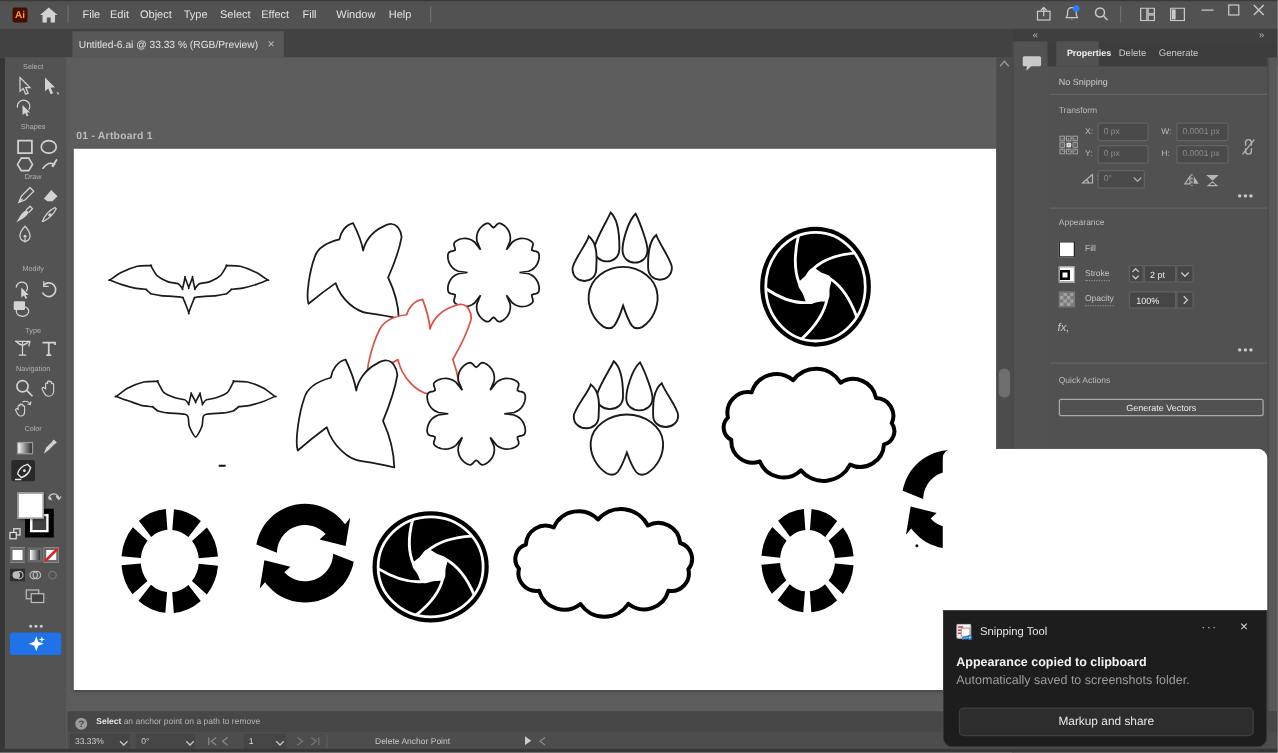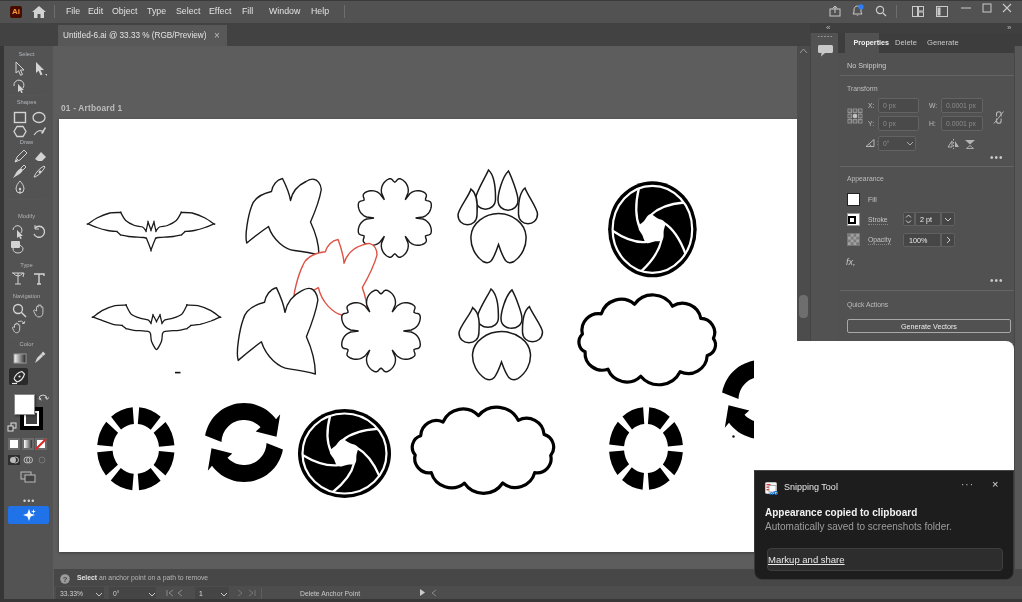--- a/index.html
+++ b/index.html
@@ -32,26 +32,26 @@
 .ptab{position:absolute;top:0;height:19.5px;font-size:7.6px;line-height:19.5px;}
 .sep{position:absolute;left:2px;width:174px;height:1px;background:#646464;}
 .plabel{position:absolute;color:#bdbdbd;font-size:6.8px;}
 .pfield{position:absolute;background:#4a4a4a;border:1px solid #636363;border-radius:2px;color:#8d8d8d;font-size:6.8px;}
 .dots3{position:absolute;color:#c9c9c9;font-size:10px;letter-spacing:1px;}
 
 #hintbar{left:54px;top:569px;width:968px;height:17px;background:#474747;}
 #statusbar{left:54px;top:586px;width:968px;height:13px;background:#4d4d4d;}
 .st{position:absolute;color:#d0d0d0;font-size:6.8px;}
 
-#snip{left:754px;top:341px;width:260px;height:239px;border-radius:8px;overflow:hidden;
+#snip{left:754px;top:359px;width:260px;height:239px;border-radius:8px;overflow:hidden;
 }
 #snipwhite{position:absolute;left:0;top:0;width:260px;height:129px;background:#fff;}
 #snipdark{position:absolute;left:0;top:129px;width:260px;height:110px;background:#1d1d1d;border:1px solid #3a3a3a;border-top-color:#454545;border-bottom-left-radius:8px;border-bottom-right-radius:8px;}
 #snipbtn{position:absolute;left:13px;top:207px;width:236px;height:23px;background:#2d2d2d;
- border:1px solid #3e3e3e;border-radius:4px;color:#e8e8e8;font-size:9.5px;line-height:21px;text-decoration:underline;}
+ border:1px solid #3e3e3e;border-radius:4px;color:#e8e8e8;font-size:9.5px;text-align:center;line-height:21px;}
 </style></head><body>
 <div id="root">
 <div id="titlebar" class="abs"></div>
 <div id="ailogo" class="abs">Ai</div>
 <svg class="abs" style="left:31px;top:5px" width="16" height="14" viewBox="0 0 16 14">
       <path d="M8,1 L15,7 L13,7 L13,13 L9.5,13 L9.5,9 L6.5,9 L6.5,13 L3,13 L3,7 L1,7 Z" fill="#d2d2d2"></path>
     </svg>
 <div class="tsep" style="left:54px"></div>
 <div class="menu" style="left:66px">File</div>
 <div class="menu" style="left:88px">Edit</div>

